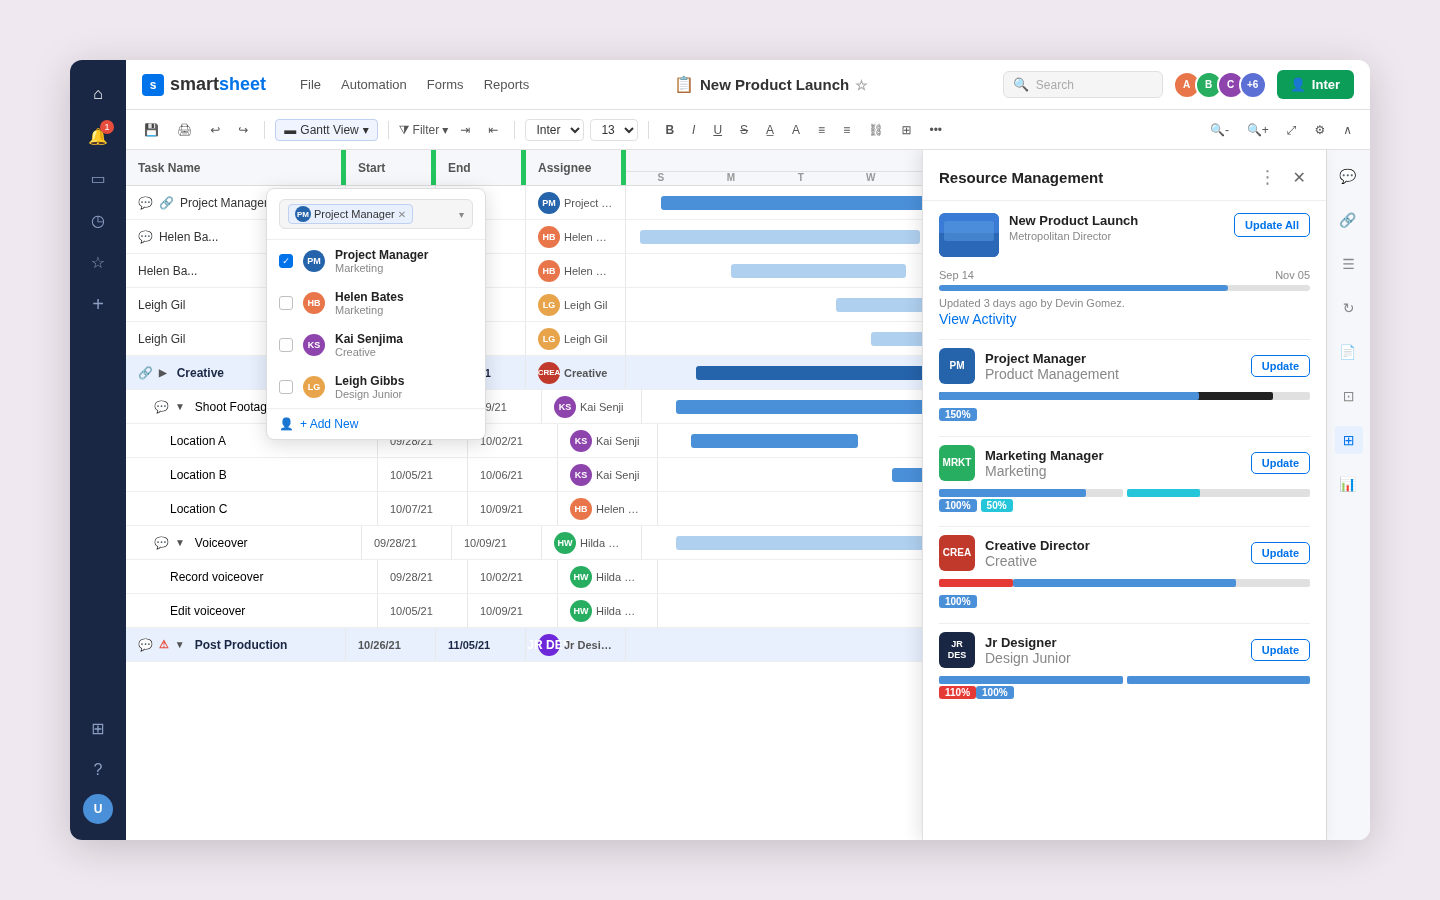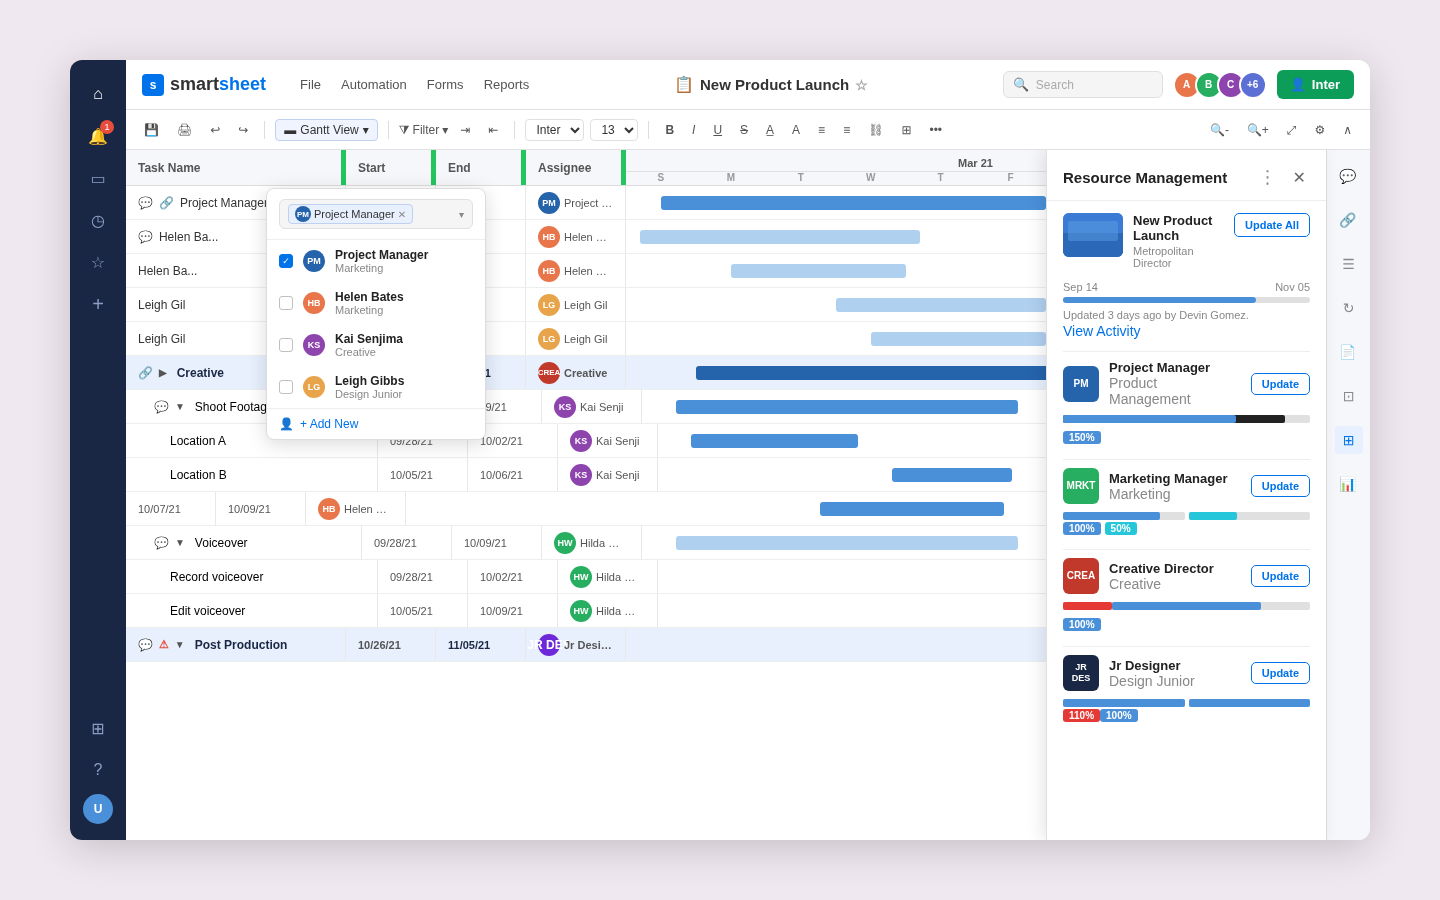--- a/index.html
+++ b/index.html
@@ -494,21 +494,21 @@
       gap: 6px;
       color: #0073ea;
       font-size: 12px;
       cursor: pointer;
     }
     
     .resource-panel {
       position: absolute;
       right: 44px;
       top: 0;
-      width: 280px;
+      width: 404px;
       height: 100%;
       background: #fff;
       border-left: 1px solid #e0e0e0;
       box-shadow: -4px 0 16px rgba(0,0,0,0.1);
       display: flex;
       flex-direction: column;
       z-index: 50;
       overflow: hidden;
     }
     .rp-header {
@@ -924,20 +924,23 @@
             <div class="cell cell-assignee">
               <div class="assignee-avatar" style="background:#8e44ad;">KS</div>
               <span class="assignee-text">Kai Senji</span>
             </div>
             <div class="cell cell-gantt">
               <div class="gantt-bar bar-blue" style="left:35%;width:18%;"></div>
             </div>
           </div>
 
           <div class="grid-row">
+            <div class="cell cell-task task-indent2">
+              <span>Location C</span>
+            </div>
             <div class="cell cell-start">10/07/21</div>
             <div class="cell cell-end">10/09/21</div>
             <div class="cell cell-assignee">
               <div class="assignee-avatar" style="background:#e8764a;">HB</div>
               <span class="assignee-text">Helen Ba...</span>
             </div>
             <div class="cell cell-gantt">
               <div class="gantt-bar bar-blue" style="left:45%;width:20%;"></div>
             </div>
           </div>

